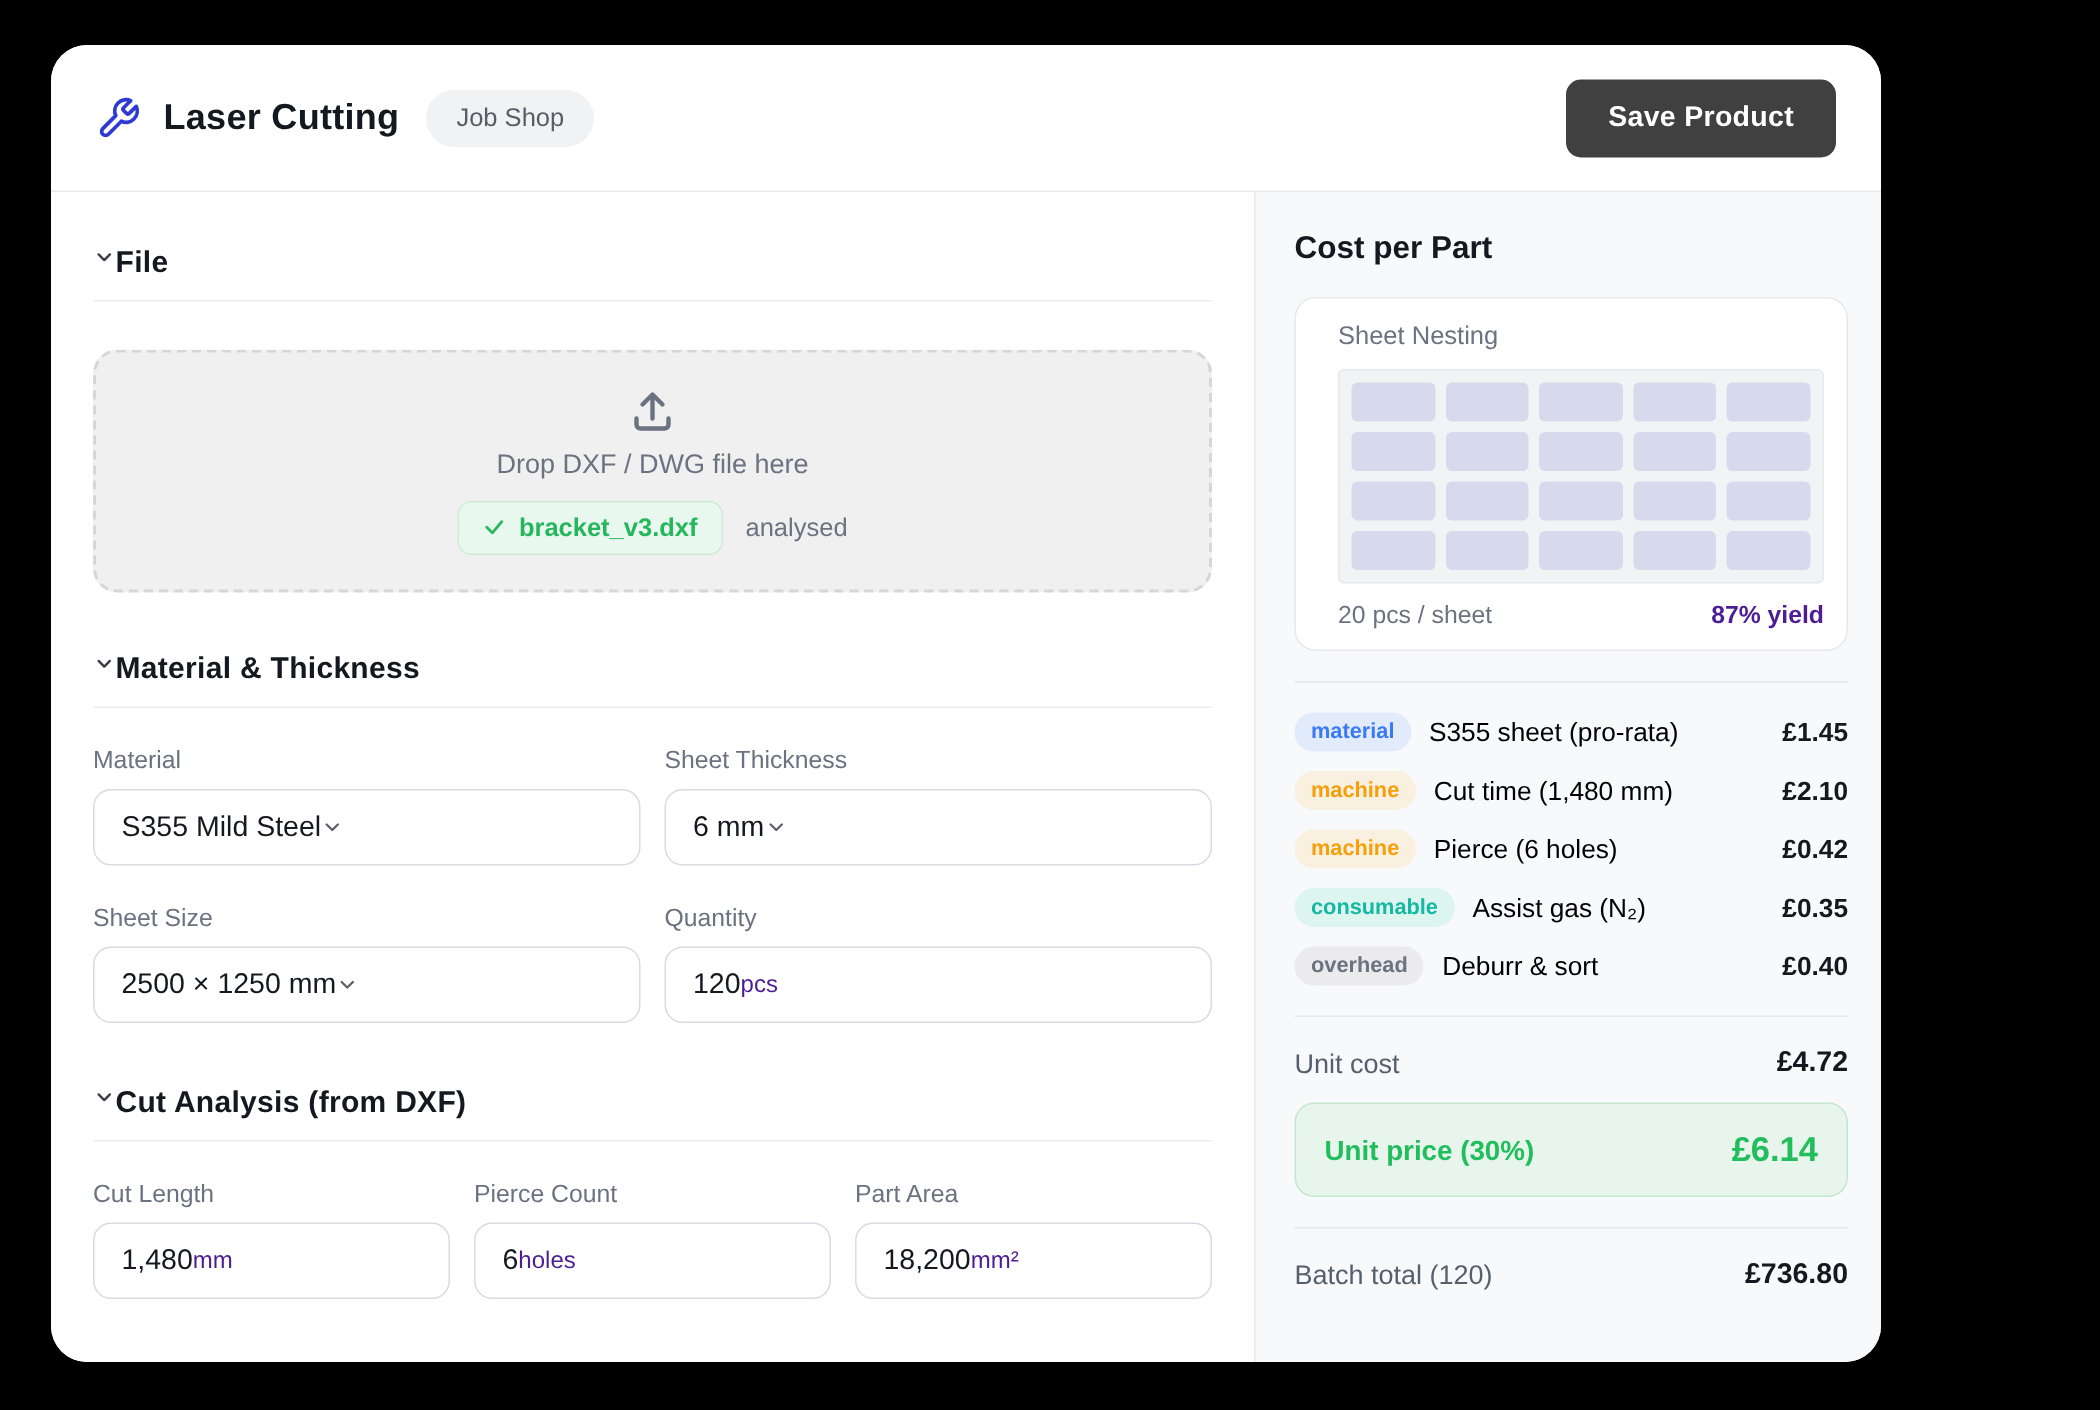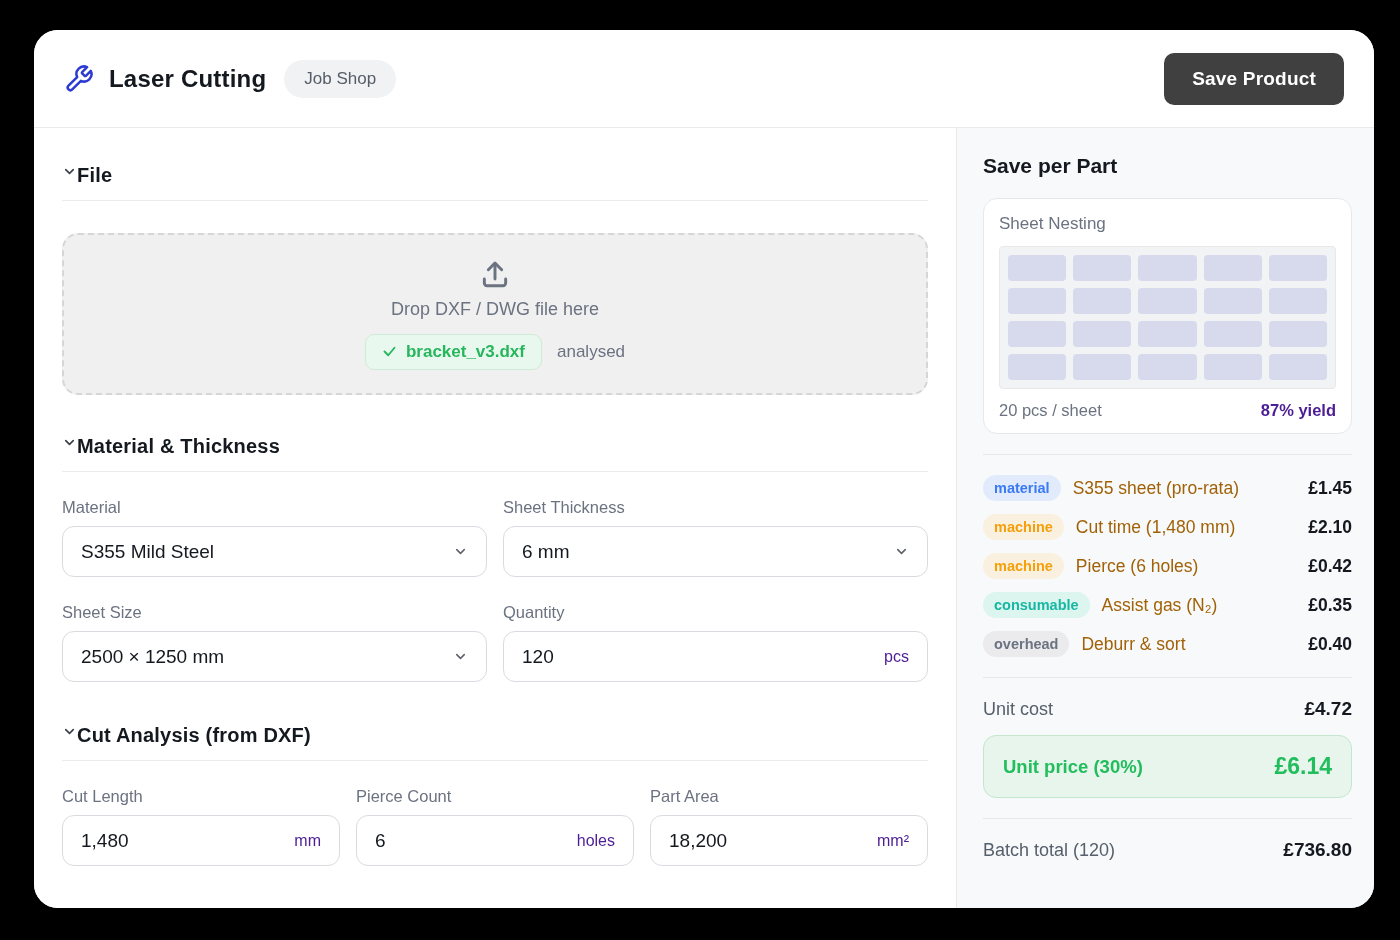--- a/index.html
+++ b/index.html
@@ -1,18 +1,18 @@
 <!DOCTYPE html>
 <html><head>
 <meta charset="utf-8">
 <style>
   * { margin:0; padding:0; box-sizing:border-box; }
   html,body { width:1400px; height:940px; background:#000; font-family:"Liberation Sans", sans-serif; }
   .window {
-    position:absolute; left:34px; top:30px; width:1340px; height:878px;
+    position:absolute; left:34px; top:30px; width:1220px; height:878px;
     background:#fff; border-radius:24px; overflow:hidden;
     display:flex; flex-direction:column;
   }
   
   .hdr {
     height:98px; flex:0 0 98px; background:#fff; border-bottom:1px solid #e9eaed;
     display:flex; align-items:center; padding:0 30px;
   }
   .hdr .wrench { width:30px; height:30px; color:#2d3bd3; flex:0 0 auto; }
   .hdr .ttl { font-size:24px; font-weight:700; color:#14181f; margin-left:15px; letter-spacing:.2px; }
@@ -53,49 +53,49 @@
   }
   .chip .ck { width:15px; height:15px; color:#27b65c; }
   .chip .fname { font-size:17px; font-weight:700; color:#27b65c; }
   .an { margin-left:15px; font-size:17px; color:#6b7280; }
   
   .grid2 { display:grid; grid-template-columns:1fr 1fr; column-gap:16px; }
   .grid3 { display:grid; grid-template-columns:1fr 1fr 1fr; column-gap:16px; }
   .f-lab { font-size:16.5px; color:#6b7280; margin:26px 0 9px 0; }
   .ctl {
     height:51px; background:#fff; border:1px solid #d9dbe0; border-radius:12px;
-    display:flex; align-items:center; justify-content:space-between;
+    display:flex; align-items:center; 
     padding:0 18px; cursor:pointer;
   }
   .ctl .val { font-size:19px; color:#14181f; }
   .ctl .dchev { width:15px; height:15px; color:#5b6069; }
   .ctl .unit { font-size:16px; color:#4c1d95; }
   
   .cp-title { font-size:21px; font-weight:700; color:#14181f; margin:2px 0 20px 0; }
-  .nest-card { background:#fff; border:1px solid #e7e8eb; border-radius:14px; padding:15px 15px 13px 15px; }
+  .nest-card { background:#fff; border:1px solid #e7e8eb; border-radius:14px; padding:15px 15px 13px 28px; }
   .nest-t { font-size:17px; color:#6b7280; margin-bottom:12px; }
   .nest-panel {
     background:#f2f3f5; border:1px solid #e7e8ea; border-radius:4px;
     padding:8px; display:grid; gap:7px;
   }
   .nest-cell { background:#d6daec; border-radius:4px; height:26px; }
   .nest-foot { display:flex; justify-content:space-between; align-items:center; margin-top:12px; }
   .nest-pcs { font-size:16.5px; color:#6b7280; }
   .nest-yield { font-size:16.5px; font-weight:700; color:#4c1d95; }
   .s-rule { border-top:1px solid #e7e8eb; margin:20px 0; }
   .cost-row { display:flex; align-items:center; margin-bottom:13px; }
   .cost-row:last-child { margin-bottom:0; }
   .tag {
     font-size:14.5px; font-weight:600; padding:5px 11px; border-radius:999px; white-space:nowrap;
   }
   .tag[data-tag="material"]   { color:#3b7af5; background:#e1ebfc; }
   .tag[data-tag="machine"]    { color:#f59f0a; background:#faf0df; }
   .tag[data-tag="consumable"] { color:#16b8a2; background:#dcf5ef; }
   .tag[data-tag="overhead"]   { color:#6b7280; background:#ebebee; }
-  .cost-lab { flex:1; font-size:17.5px; color:#a16207; margin-left:12px; }
+  .cost-lab { flex:1; font-size:17.5px; color:#000000; margin-left:12px; }
   .cost-amt { font-size:17.5px; font-weight:700; color:#14181f; }
   .tot-row { display:flex; justify-content:space-between; align-items:center; }
   .tot-lab { font-size:18px; color:#56606c; }
   .tot-amt { font-size:19px; font-weight:700; color:#14181f; }
   .price-box {
     margin-top:15px; background:#e7f5ec; border:1px solid #c2e7ce; border-radius:13px;
     padding:17px 19px; display:flex; justify-content:space-between; align-items:center;
   }
   .price-lab { font-size:18.5px; font-weight:700; color:#22bd5c; }
   .price-amt { font-size:23px; font-weight:700; color:#22bd5c; }
@@ -218,21 +218,21 @@
           <div class="ctl">
             <span class="val">18,200</span>
             <span class="unit">mm²</span>
           </div>
         </div>
       </div>
 
     </div>
 
     <div class="side">
-      <div class="cp-title">Save per Part</div>
+      <div class="cp-title">Cost per Part</div>
 
       <div class="nest-card">
         <div class="nest-t">Sheet Nesting</div>
         <div class="nest-panel" style="grid-template-columns: repeat(5, 1fr);">
             <div class="nest-cell"></div>
             <div class="nest-cell"></div>
             <div class="nest-cell"></div>
             <div class="nest-cell"></div>
             <div class="nest-cell"></div>
             <div class="nest-cell"></div>

